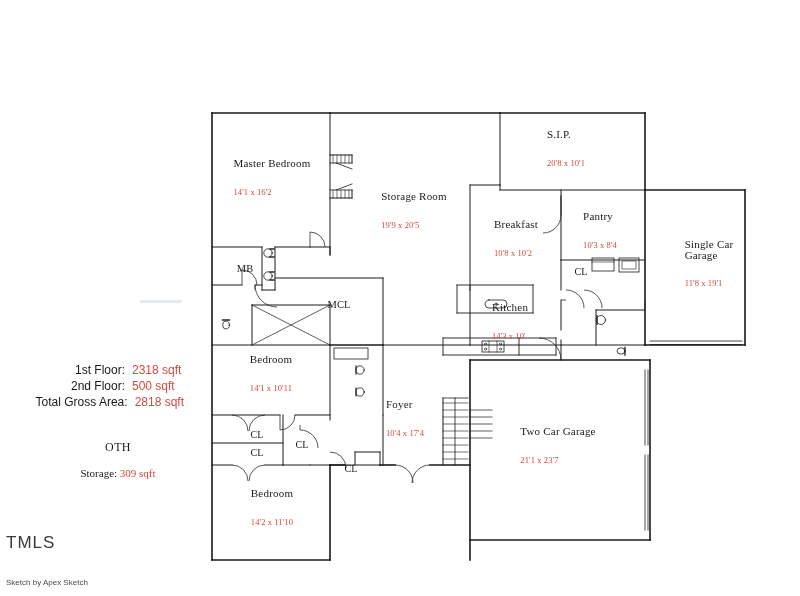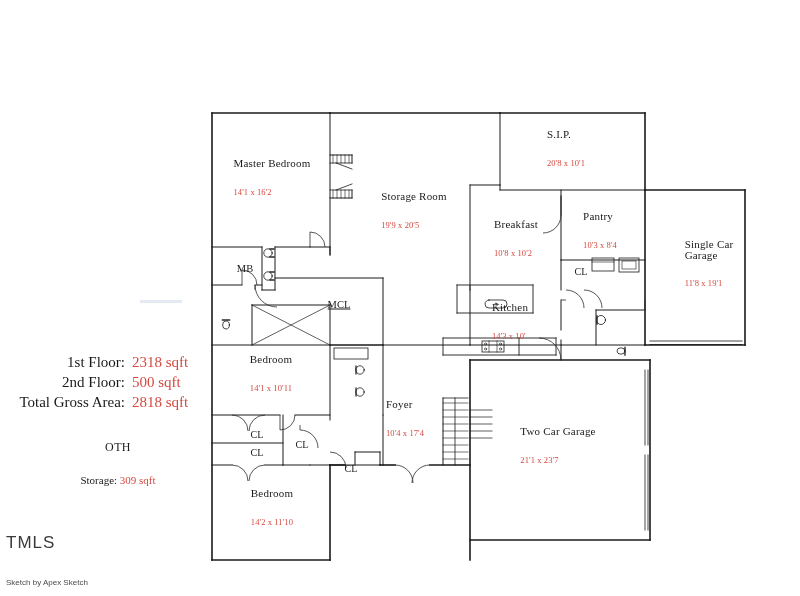--- a/index.html
+++ b/index.html
@@ -62,24 +62,24 @@
     white-space: nowrap;
     margin-left: 8px;
   }
   .short-label.small {
     font-size: 10px;
   }
   
   #area-summary {
     position: absolute;
     left: 52px;
-    top: 353px;
+    top: 363px;
     width: 132px;
-    font-family: Liberation Serif, serif;
-    font-size: 15px;
+    font-family: Liberation Sans, sans-serif;
+    font-size: 12px;
     color: #1a1a1a;
   }
   .area-row {
     display: flex;
     justify-content: flex-end;
     align-items: baseline;
     white-space: nowrap;
     line-height: 1.32;
   }
   .area-key { text-align: right; }
@@ -99,21 +99,21 @@
     color: #1a1a1a;
   }
   #oth-title {
     font-size: 12px;
     display: block;
     letter-spacing: 0.4px;
   }
   #oth-storage-row {
     display: block;
     font-size: 11px;
-    margin-top: 19px;
+    margin-top: 12px;
     white-space: nowrap;
   }
   #oth-storage-label { color: #1a1a1a; }
   #oth-storage-value { color: #d4493f; }
   
   #watermark {
     position: absolute;
     left: 6px;
     top: 533px;
     font-family: "Liberation Sans", sans-serif;
@@ -429,21 +429,21 @@
     <span class="room-name">Two Car Garage</span>
     <span class="room-dims">21'1 x 23'7</span>
   </div>
 
   <div class="room-label" style="left:272px; top:507px;">
     <span class="room-name">Bedroom</span>
     <span class="room-dims">14'2 x 11'10</span>
   </div>
 
   <div class="short-label" style="left:237px; top:268px;">MB</div>
-  <div class="short-label" style="left:331px; top:304px;text-decoration:underline;">MCL</div>
+  <div class="short-label" style="left:331px; top:304px;">MCL</div>
   <div class="short-label small" style="left:573px; top:271px;">CL</div>
   <div class="short-label small" style="left:249px; top:434px;">CL</div>
   <div class="short-label small" style="left:249px; top:452px;">CL</div>
   <div class="short-label small" style="left:294px; top:444px;">CL</div>
   <div class="short-label small" style="left:343px; top:468px;">CL</div>
 
   <div id="area-summary">
     <div class="area-row">
       <span class="area-key">1st Floor:</span>
       <span class="area-val">2318 sqft</span>

